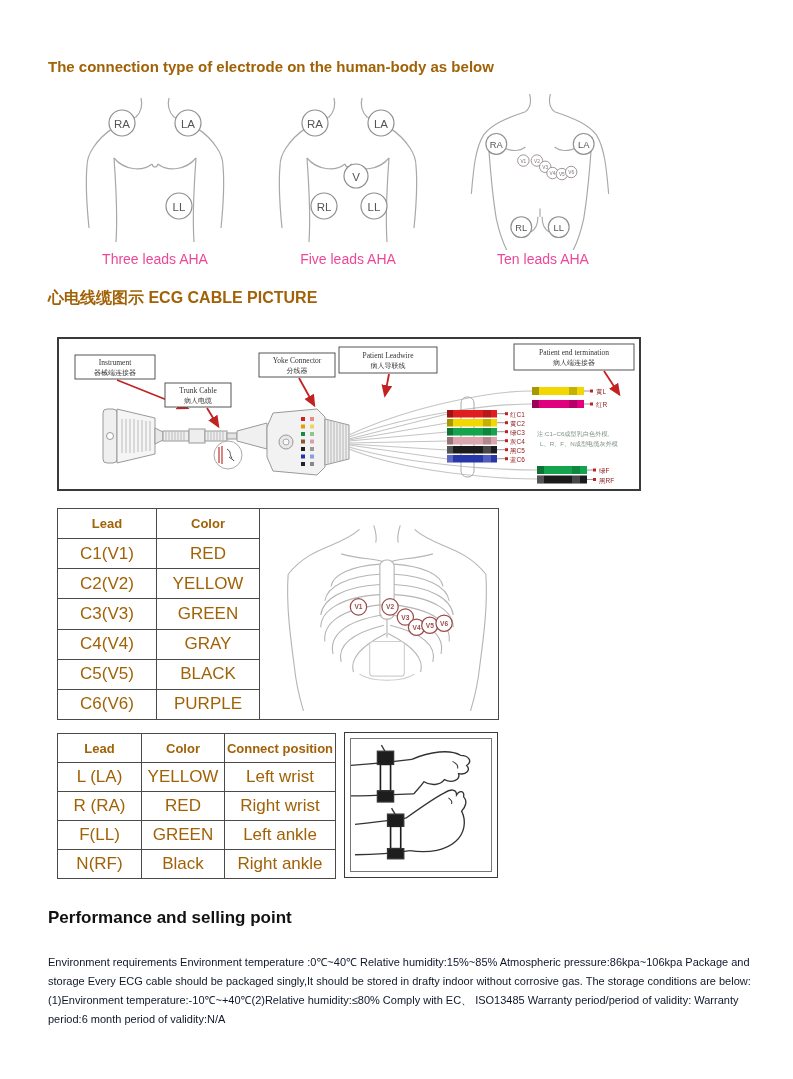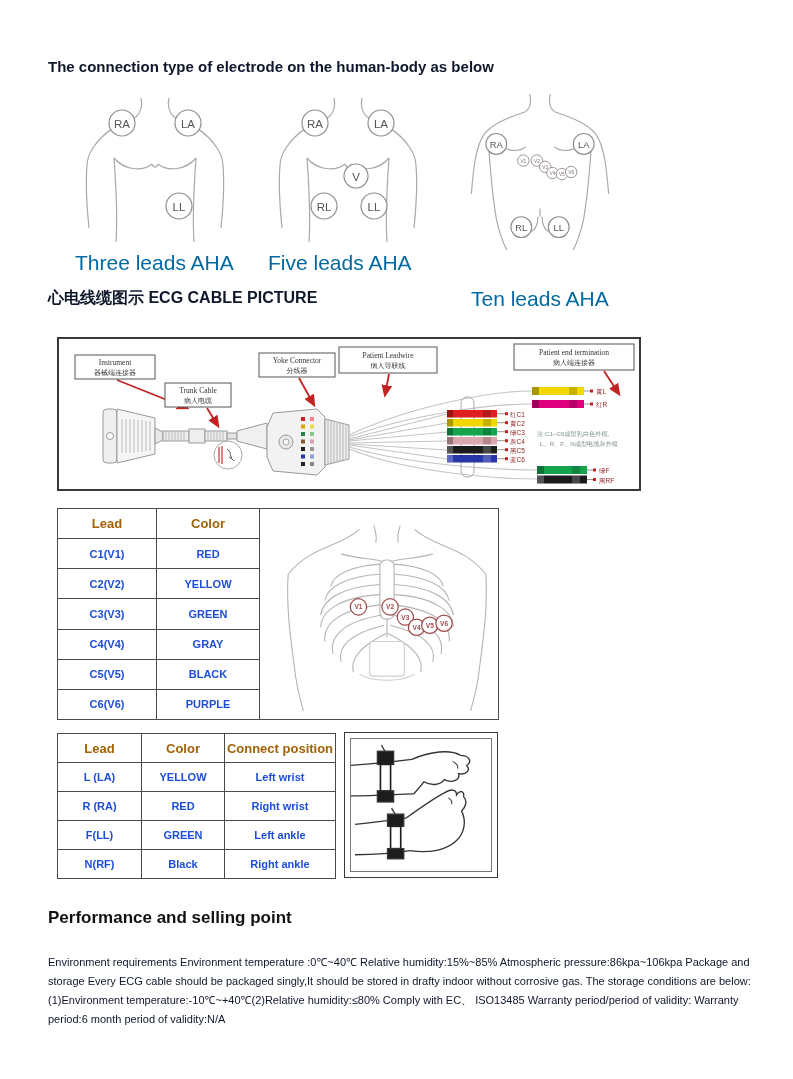--- a/index.html
+++ b/index.html
@@ -1,26 +1,26 @@
 <!DOCTYPE html>
 <html><head>
 <meta charset="utf-8">
 <style>
   html,body{margin:0;padding:0;background:#888;}
   .page{position:relative;width:793px;height:1079px;background:#ffffff;
         font-family:"Liberation Sans",sans-serif;color:#222;overflow:hidden;}
   .abs{position:absolute;}
-  h1.doc-h{font-size:15px;font-weight:bold;color:#0f172a;margin:0;}
+  h1.doc-h{font-size:15px;font-weight:bold;color:#a16207;margin:0;}
   h2.doc-h{font-size:17px;font-weight:bold;color:#111;margin:0;}
-  .caption{font-size:21px;color:#0369a1;}
+  .caption{font-size:14px;color:#ec4899;text-align:center;}
   .cable-box{border:2px solid #3a3a3a;background:#fff;}
   .outer-box{border:1px solid #4a4a4a;background:#fff;}
   table.doc-table{border-collapse:collapse;table-layout:fixed;}
   table.doc-table td,table.doc-table th{border:1px solid #4a4a4a;text-align:center;
-        vertical-align:middle;font-size:11px;color:#1d4ed8;padding:0;font-weight:bold;}
+        vertical-align:middle;font-size:17px;color:#a16207;padding:0;}
   table.doc-table th{font-size:13px;font-weight:bold;color:#a16207;}
   .para{font-size:11px;line-height:19px;color:#0f172a;}
   .img-frame-outer{border:1.5px solid #3a3a3a;}
   .img-frame-inner{position:absolute;left:5px;top:5px;right:5px;bottom:5px;border:1px solid #777;}
   svg text{font-family:"Liberation Sans",sans-serif;}
   svg .serif{font-family:"Liberation Serif",serif;}
 </style>
 </head>
 <body>
 
@@ -114,21 +114,21 @@
       <circle cx="85" cy="70" r="5.5" fill="#fff" stroke-width="0.9"></circle>
       <text x="85" y="72" font-size="4.6" fill="#777" text-anchor="middle" stroke="none">V3</text>
       <circle cx="92" cy="76" r="5.5" fill="#fff" stroke-width="0.9"></circle>
       <text x="92" y="78" font-size="4.6" fill="#777" text-anchor="middle" stroke="none">V4</text>
       <circle cx="101" cy="77" r="5.5" fill="#fff" stroke-width="0.9"></circle>
       <text x="101" y="79" font-size="4.6" fill="#777" text-anchor="middle" stroke="none">V5</text>
       <circle cx="110" cy="75" r="5.5" fill="#fff" stroke-width="0.9"></circle>
       <text x="110" y="77" font-size="4.6" fill="#777" text-anchor="middle" stroke="none">V6</text>
     </g>
   </svg>
-  <div class="caption abs" style="left:471px;top:251px;width:170px;margin-top:36px;">Ten leads AHA</div>
+  <div class="caption abs" style="left:458px;top:251px;width:170px;">Ten leads AHA</div>
 
   <h1 class="doc-h abs" style="left:48px;top:288px;font-size:16px;">心电线缆图示 ECG CABLE PICTURE</h1>
 
   <div class="cable-box abs" style="left:57px;top:337px;width:580px;height:150px;">
     <svg width="580" height="150" viewBox="0 0 580 150">
       <defs>
         <marker id="arrh" markerWidth="7" markerHeight="6" refX="5.5" refY="3" orient="auto">
           <path d="M0,0 L7,3 L0,6 Z" fill="#c22222"></path>
         </marker>
       </defs>

